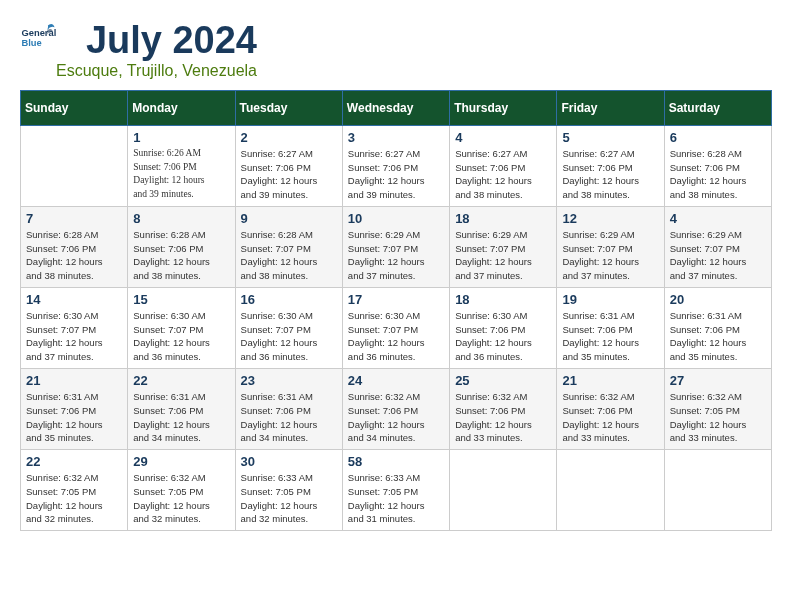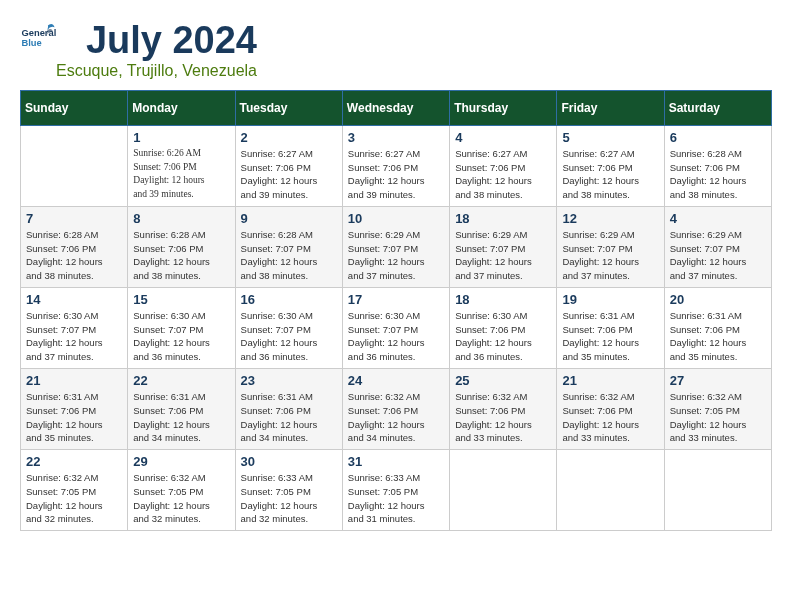--- a/index.html
+++ b/index.html
@@ -325,21 +325,21 @@
 and 32 minutes.</div>
         </td>
         <td>
           <span class="day-number">30</span>
           <div class="day-info" style="white-space: pre-line;">Sunrise: 6:33 AM
 Sunset: 7:05 PM
 Daylight: 12 hours
 and 32 minutes.</div>
         </td>
         <td>
-          <span class="day-number">31</span>
+          <span class="day-number">58</span>
           <div class="day-info" style="white-space: pre-line;">Sunrise: 6:33 AM
 Sunset: 7:05 PM
 Daylight: 12 hours
 and 31 minutes.</div>
         </td>
         <td class="empty-cell"></td>
         <td class="empty-cell"></td>
         <td class="empty-cell"></td>
       </tr>
     </tbody>

